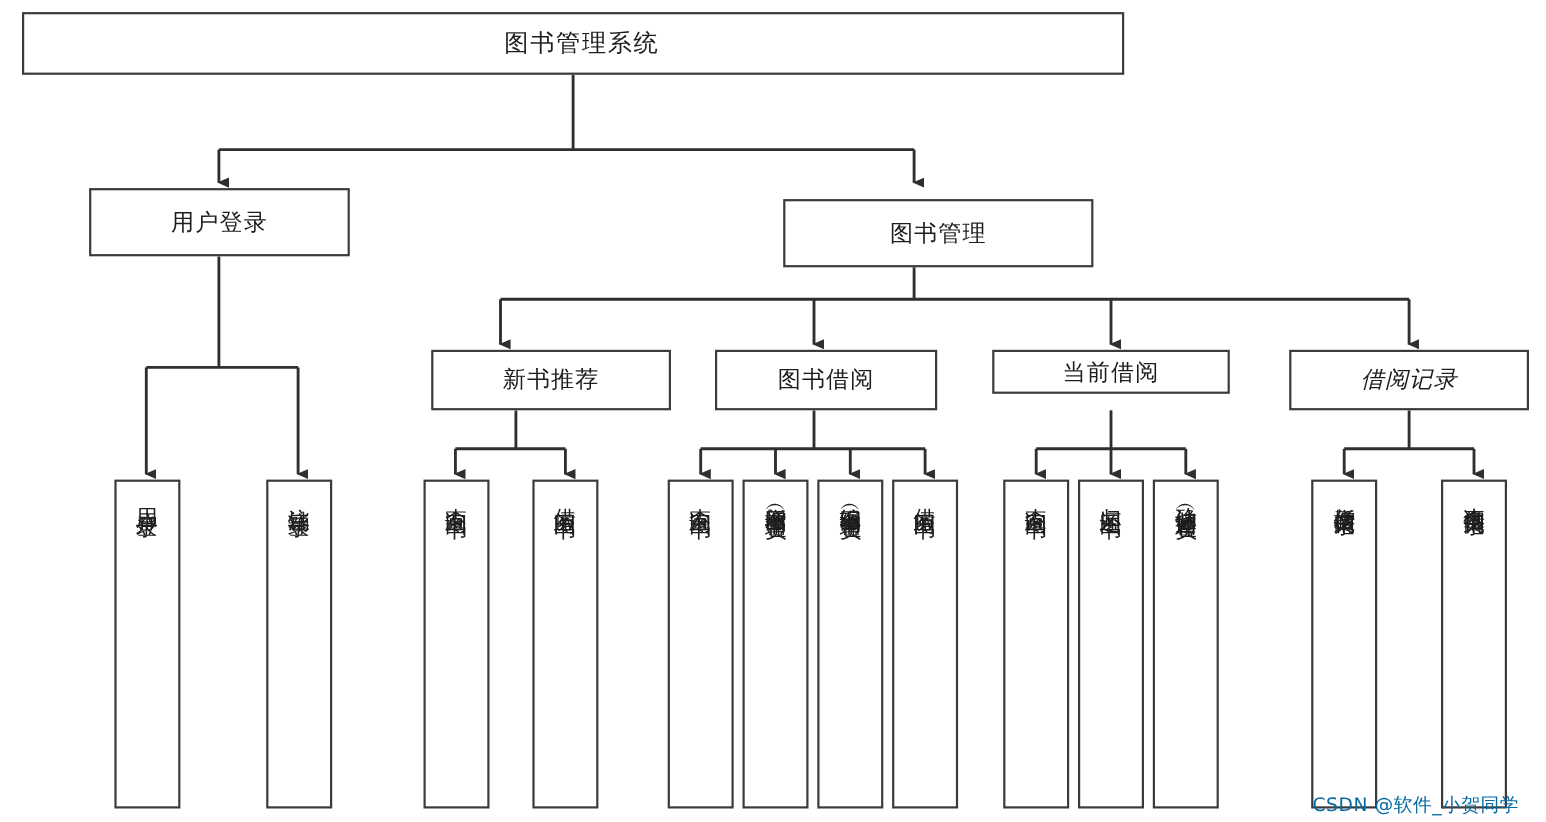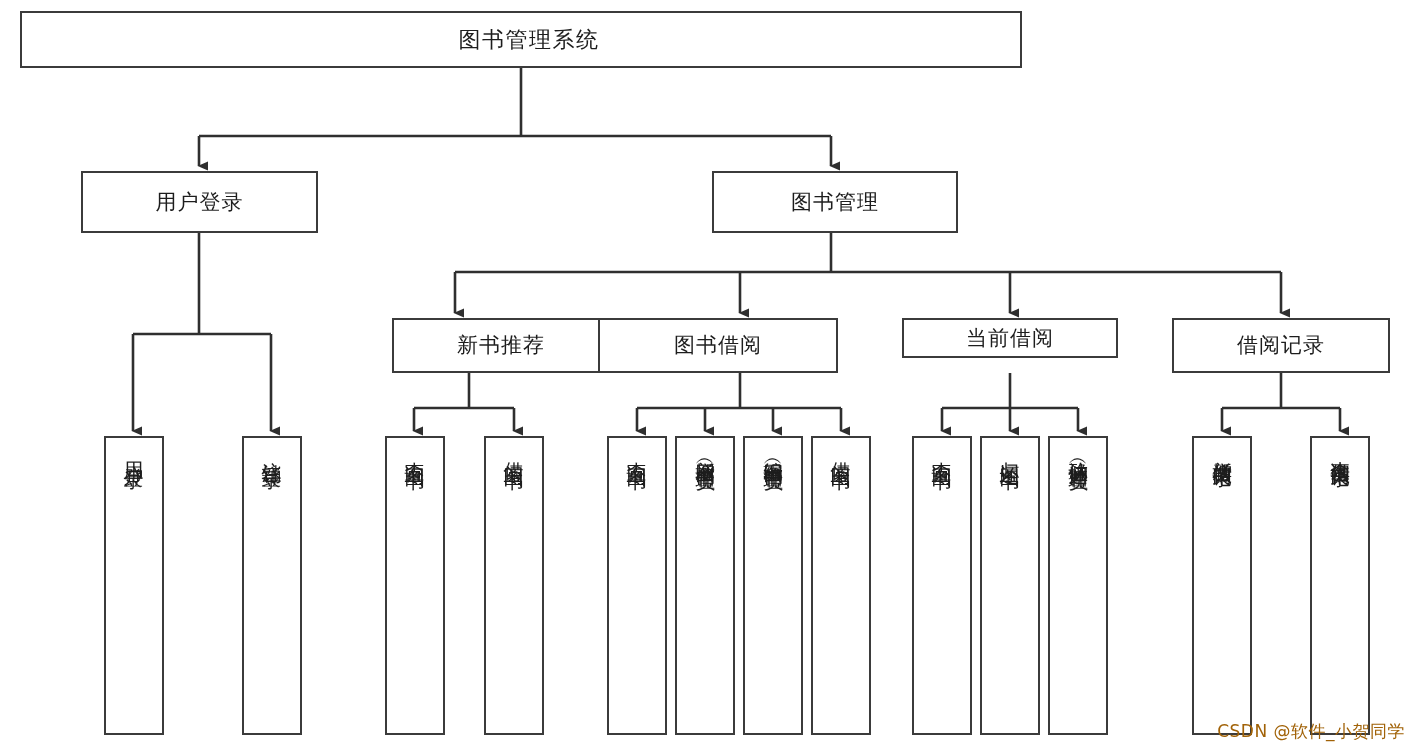--- a/index.html
+++ b/index.html
@@ -66,24 +66,24 @@
     line-height: 1;
     white-space: nowrap;
     max-height: 284px;
   }
   .node.vert.tall .node-label {
     font-size: 19.5px;
     letter-spacing: 1.5px;
   }
   #watermark {
     position: absolute;
-    right: 0;
+    right: 24px;
     bottom: 4px;
     font-size: 17px;
-    color: #a16207;
+    color: #0369a1;
     letter-spacing: 0.5px;
     white-space: nowrap;
     font-family: "DejaVu Sans", "Liberation Sans", sans-serif;
   }
 </style>
 </head>
 <body>
 
 <div id="diagram-root">
 
@@ -138,37 +138,37 @@
   </svg>
 
   <div class="node horiz" id="node-root" style="left:20px; top:11px; width:1002px; height:57px;padding-left:16px;">
     <span class="node-label">图书管理系统</span>
   </div>
 
   <div class="node horiz" id="node-user-login" style="left:81px; top:171px; width:237px; height:62px;">
     <span class="node-label">用户登录</span>
   </div>
 
-  <div class="node horiz" id="node-book-manage" style="left:712px; top:171px; width:246px; height:62px;">
+  <div class="node horiz" id="node-book-manage" style="left:712px; top:181px; width:282px; height:62px;">
     <span class="node-label">图书管理</span>
   </div>
 
   <div class="node horiz" id="node-new-book-recommend" style="left:360px; top:318px; width:218px; height:55px;margin-left:32px;">
     <span class="node-label">新书推荐</span>
   </div>
 
-  <div class="node horiz" id="node-book-borrow" style="left:598px; top:318px; width:240px; height:55px;">
+  <div class="node horiz" id="node-book-borrow" style="left:650px; top:318px; width:202px; height:55px;">
     <span class="node-label">图书借阅</span>
   </div>
 
   <div class="node horiz" id="node-current-borrow" style="left:902px; top:318px; width:216px; height:40px;">
     <span class="node-label">当前借阅</span>
   </div>
 
-  <div class="node horiz" id="node-borrow-record" style="left:1172px; top:318px; width:218px; height:55px;">
+  <div class="node horiz" id="node-borrow-record" style="left:1172px; top:318px; width:218px; height:55px;font-style:italic;">
     <span class="node-label">借阅记录</span>
   </div>
 
   <div class="node vert" style="left:104px; top:436px; width:60px; height:299px;">
     <span class="node-label">用户登录</span>
   </div>
   <div class="node vert" style="left:242px; top:436px; width:60px; height:299px;">
     <span class="node-label">注销登录</span>
   </div>
 

